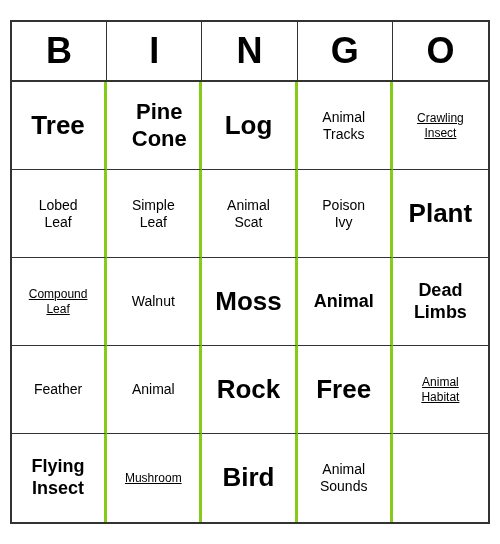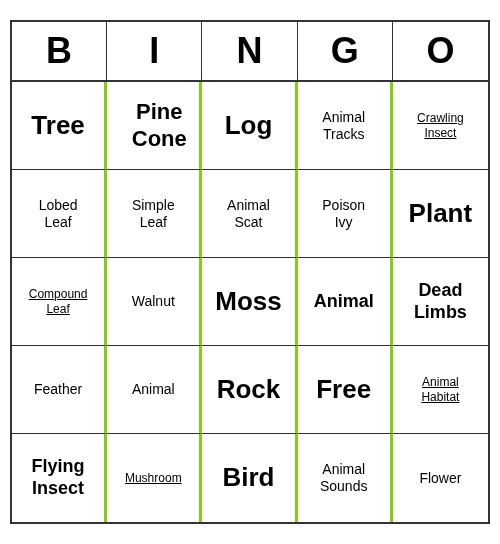--- a/index.html
+++ b/index.html
@@ -138,17 +138,14 @@
       </div>
       <div class="bingo-cell">
         <span class="cell-text size-xs">Mushroom</span>
       </div>
       <div class="bingo-cell">
         <span class="cell-text size-xl">Bird</span>
       </div>
       <div class="bingo-cell">
         <span class="cell-text size-sm">Animal<br>Sounds</span>
       </div>
-      <div class="bingo-cell">
-        <span class="cell-text size-sm">Flower</span>
-      </div>
     </div>
 </div>
 
 </body></html>

